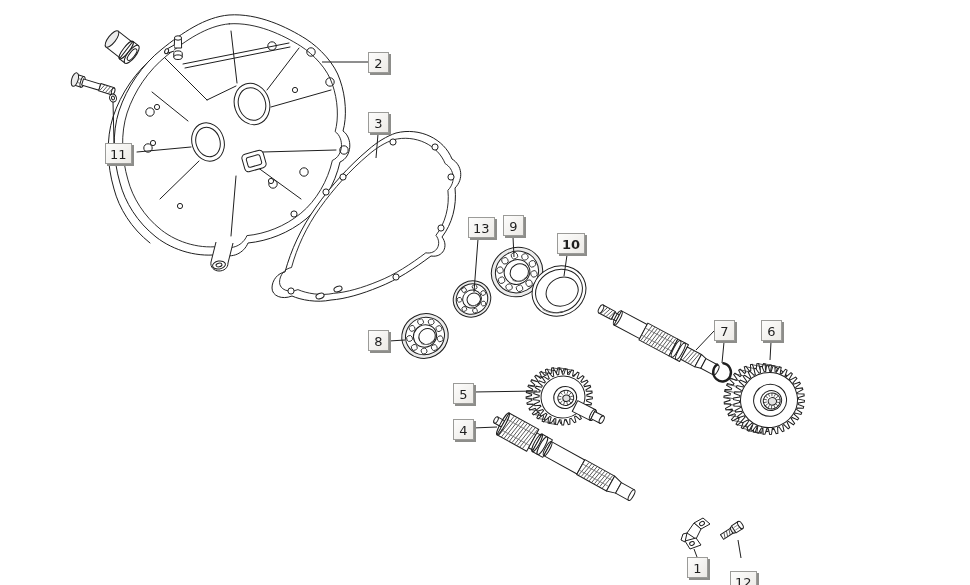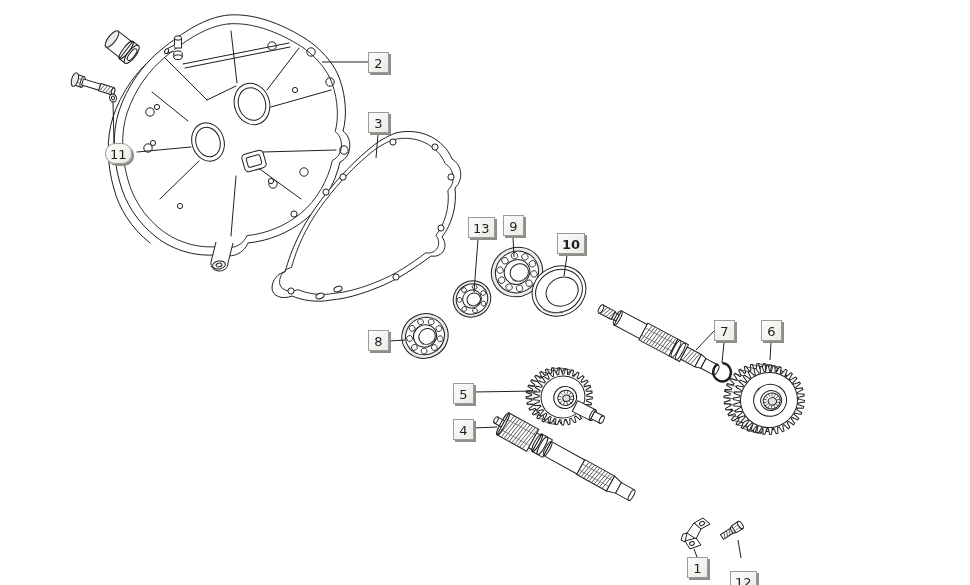--- a/index.html
+++ b/index.html
@@ -343,17 +343,17 @@
       <div class="callout" style="left: 687px; top: 557px;">1</div>
       <div class="callout" style="left: 368px; top: 52px;">2</div>
       <div class="callout" style="left: 368px; top: 112px;">3</div>
       <div class="callout" style="left: 453px; top: 419px;">4</div>
       <div class="callout" style="left: 453px; top: 383px;">5</div>
       <div class="callout" style="left: 761px; top: 320px;">6</div>
       <div class="callout" style="left: 714px; top: 320px;">7</div>
       <div class="callout" style="left: 368px; top: 330px;">8</div>
       <div class="callout" style="left: 503px; top: 215px;">9</div>
       <div class="callout" style="left: 557px; top: 233px; font-weight: bold;">10</div>
-      <div class="callout" style="left: 105px; top: 143px; border-radius: 10px;">11</div>
+      <div class="callout" style="left: 105px; top: 143px;">11</div>
       <div class="callout" style="left: 730px; top: 558px; margin-top: 13px;">12</div>
       <div class="callout" style="left: 468px; top: 217px;">13</div>
     </div>
 </div>
 
 </body></html>

